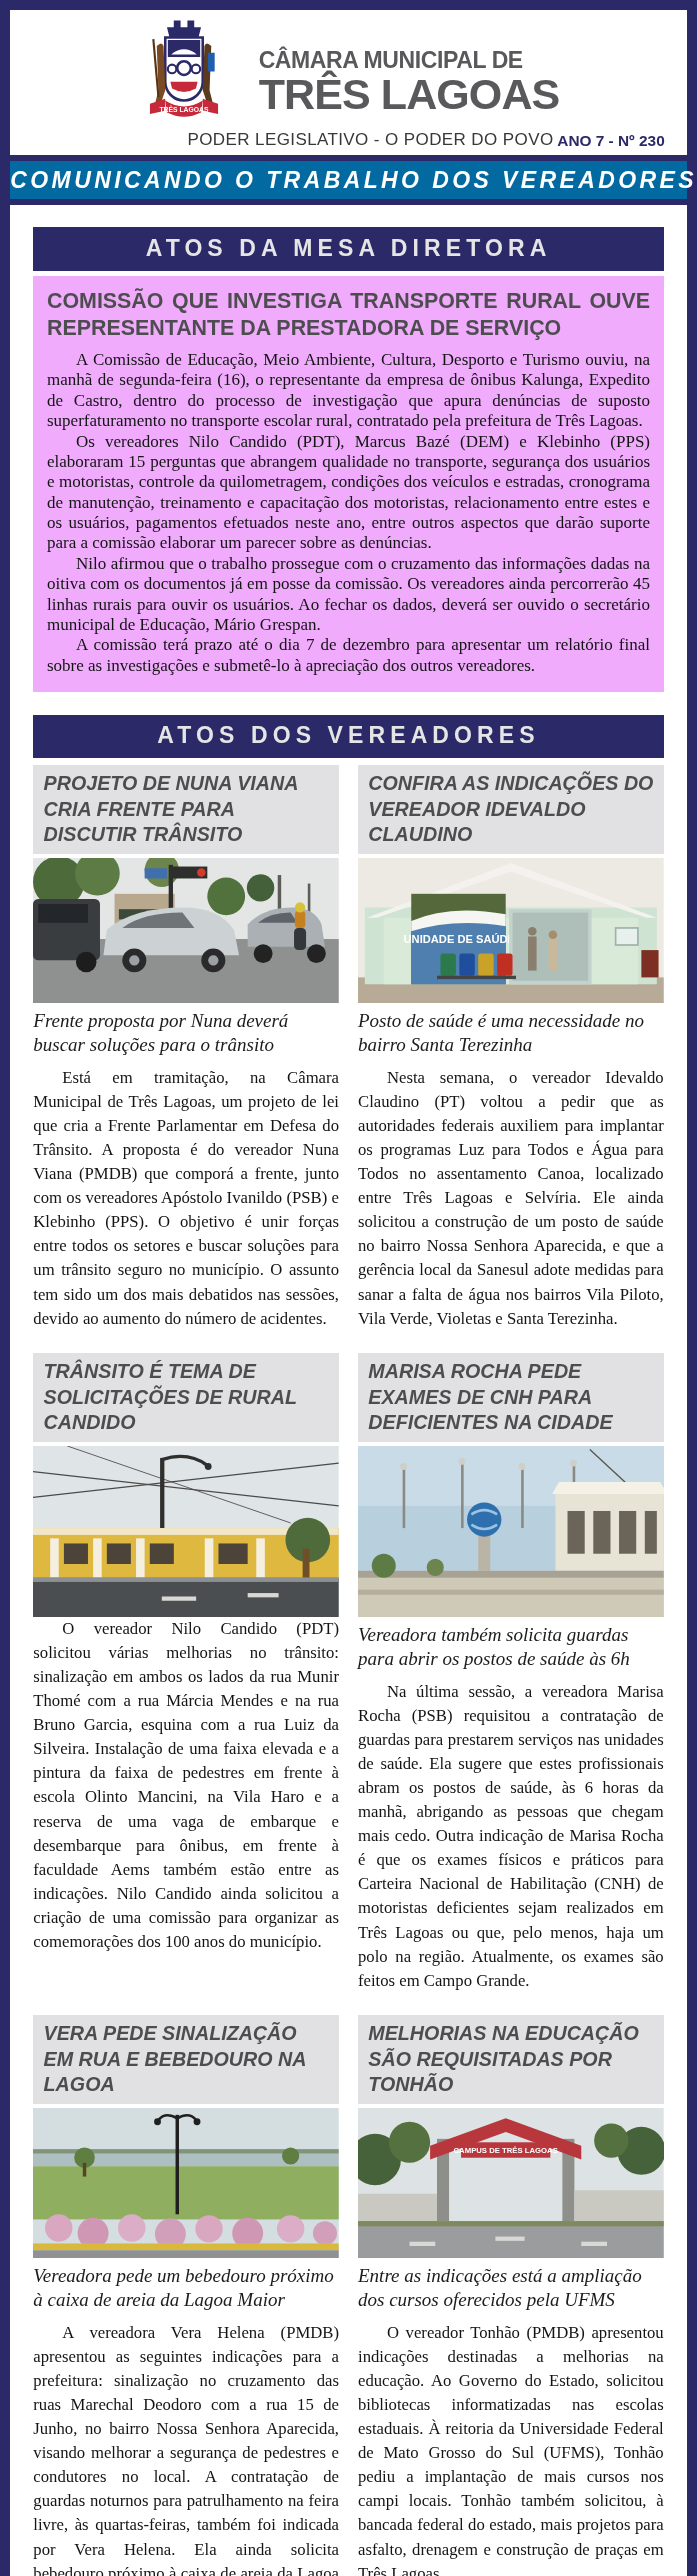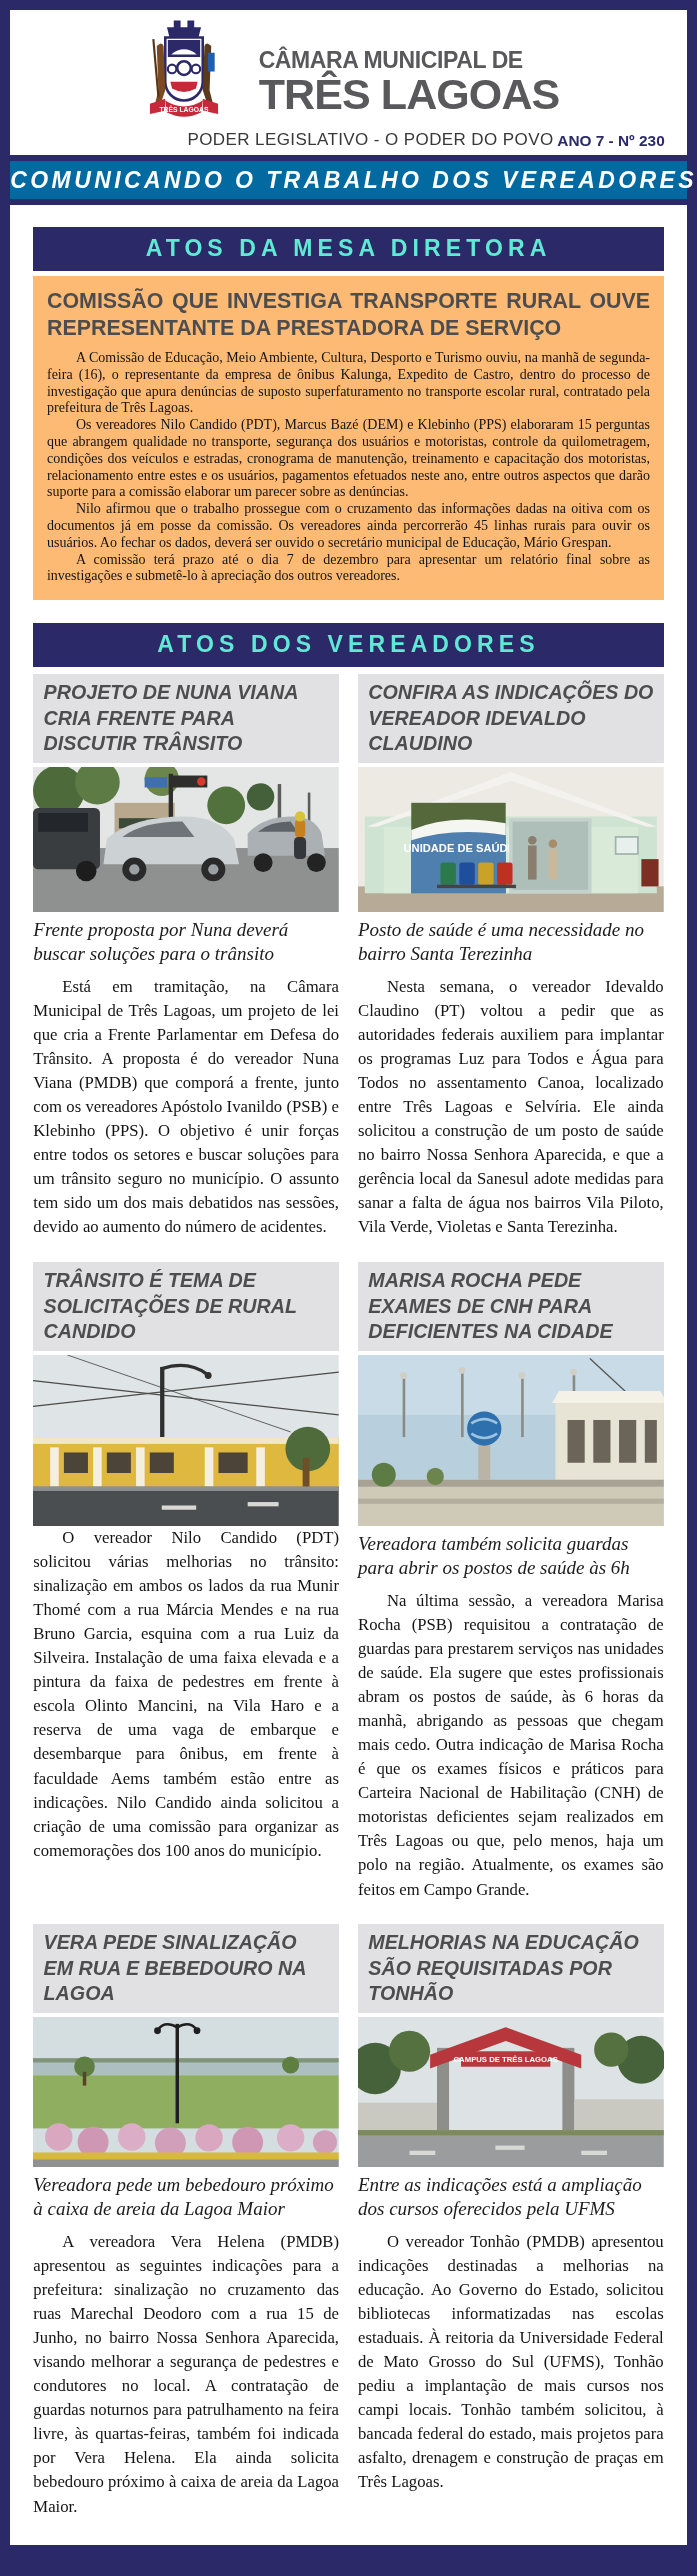--- a/index.html
+++ b/index.html
@@ -83,47 +83,47 @@
   }
 
   
   .panel{
     background:#ffffff;
     margin:0 10.3px;
     padding:22px 23px 26px 23px;
   }
   .section-bar{
     background:#2b2968;
-    color:#5eead4;
+    color:#e5e5e5;
     text-align:center;
     font-family:"Liberation Sans", sans-serif;
     font-weight:bold;
     font-size:23px;
     letter-spacing:5.1px;
     padding:7.7px 0 8.6px 0;
   }
   .mesa-box{
-    background:#fdba74;
+    background:#f0abfc;
     margin-top:5.1px;
     margin-bottom:23px;
     padding:12px 13.7px 15.4px 13.7px;
   }
   .mesa-headline{
     margin:0 0 8.6px 0;
     font-family:"Liberation Sans", sans-serif;
     font-weight:bold;
     font-size:21.4px;
     line-height:1.25;
     color:#4d4d50;
     text-align:justify;
     text-align-last:left;
   }
   .mesa-box p{
     margin:0;
-    font-size:14px;
+    font-size:17px;
     line-height:1.2;
     text-align:justify;
     text-indent:29px;
   }
 
   
   .grid{
     display:grid;
     grid-template-columns:1fr 1fr;
     column-gap:19px;

